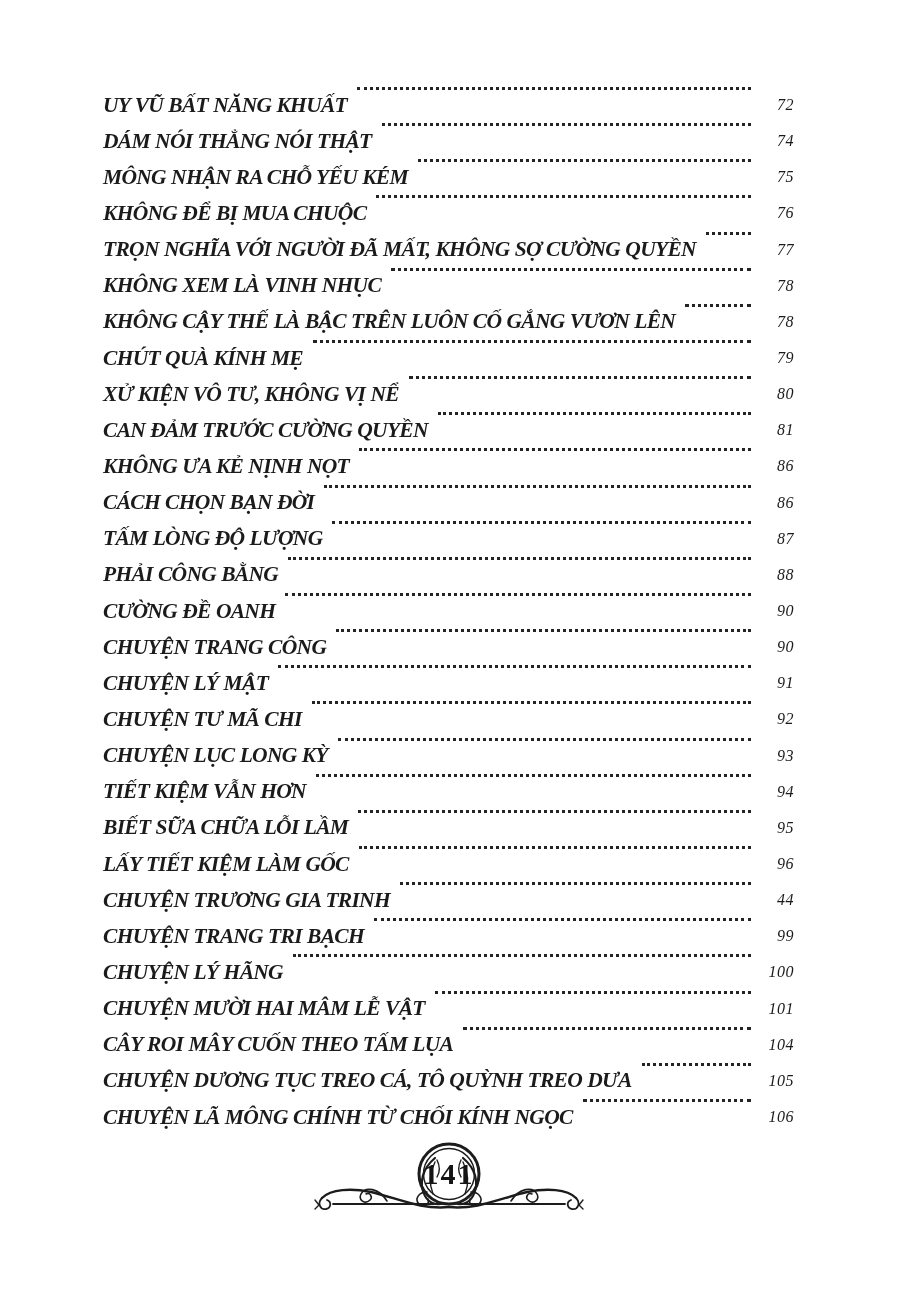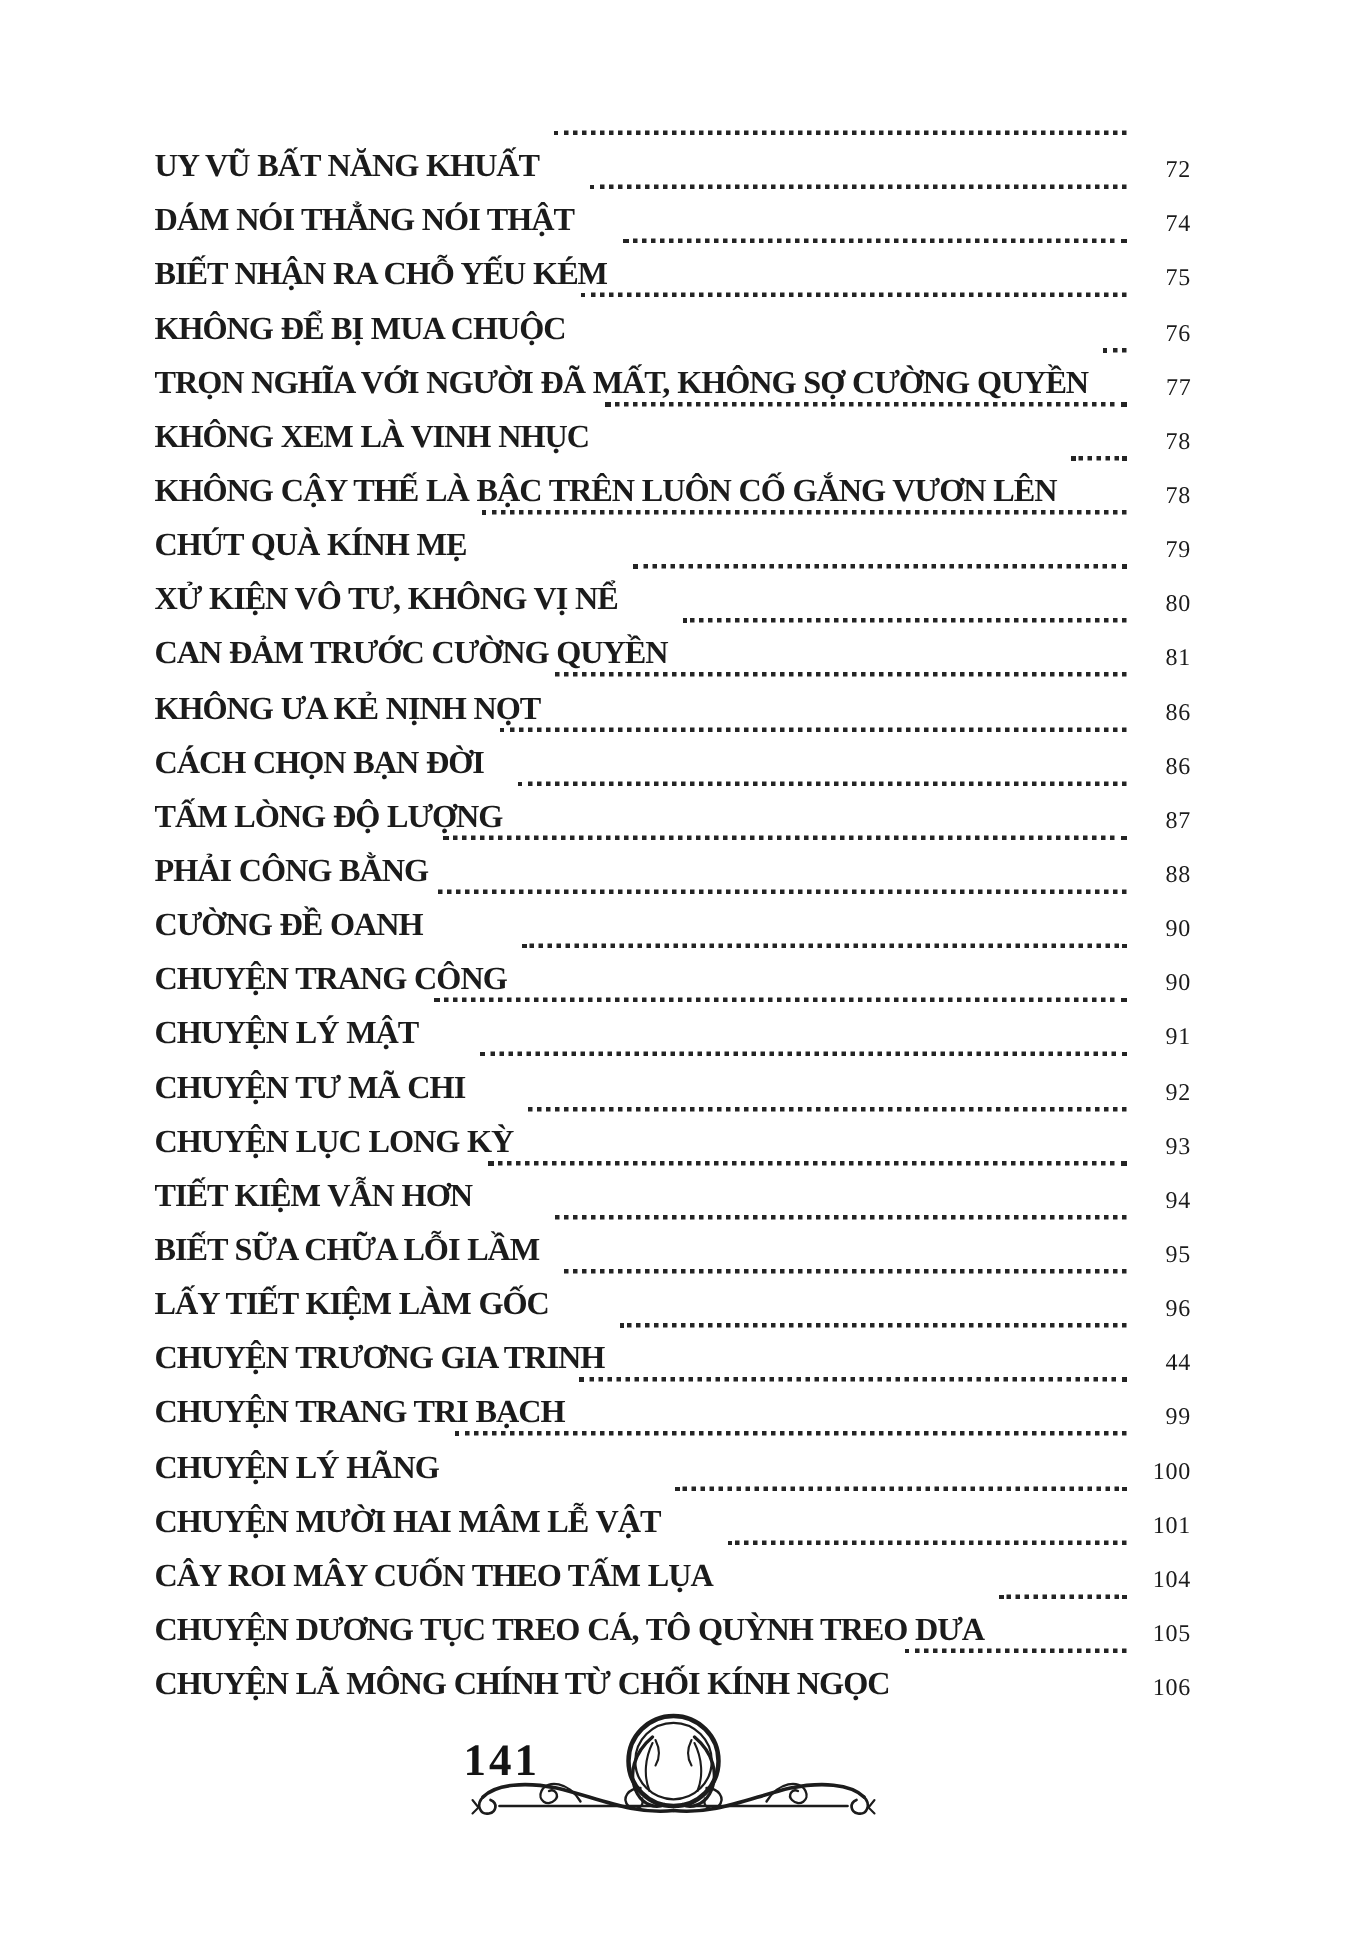--- a/index.html
+++ b/index.html
@@ -16,23 +16,24 @@
     color: #1b1b1b;
   }
   .toc {
     position: absolute;
     left: 103px;
     top: 87px;
     width: 691px;
   }
   .row {
     display: flex;
-    align-items: flex-end;
+    align-items: center;
     height: 36.15px;
     white-space: nowrap;
+    font-style: italic;
   }
   .title {
     font-weight: bold;
     font-size: 21.5px;
     letter-spacing: -0.7px;
     word-spacing: 0.5px;
   }
   .leader {
     flex: 1 1 auto;
     min-width: 16px;
@@ -56,21 +57,21 @@
   .ornament svg {
     position: absolute;
     left: 0;
     top: 0;
   }
   .pagenum {
     position: absolute;
     left: 0;
     right: 0;
     top: 29px;
-    text-align: left;
+    text-align: center;
     font-size: 30px;
     font-weight: bold;
     letter-spacing: 2px;
     color: #141414;
   }
 </style>
 </head>
 <body>
 
 <div class="toc">
@@ -78,21 +79,21 @@
       <span class="title">UY VŨ BẤT NĂNG KHUẤT</span>
       <span class="leader"></span>
       <span class="pageno">72</span>
     </div>
   <div class="row">
       <span class="title">DÁM NÓI THẲNG NÓI THẬT</span>
       <span class="leader"></span>
       <span class="pageno">74</span>
     </div>
   <div class="row">
-      <span class="title">BIẾT NHẬN RA CHỖ YẾU KÉM</span>
+      <span class="title">MÔNG NHẬN RA CHỖ YẾU KÉM</span>
       <span class="leader"></span>
       <span class="pageno">75</span>
     </div>
   <div class="row">
       <span class="title">KHÔNG ĐỂ BỊ MUA CHUỘC</span>
       <span class="leader"></span>
       <span class="pageno">76</span>
     </div>
   <div class="row">
       <span class="title">TRỌN NGHĨA VỚI NGƯỜI ĐÃ MẤT, KHÔNG SỢ CƯỜNG QUYỀN</span>

